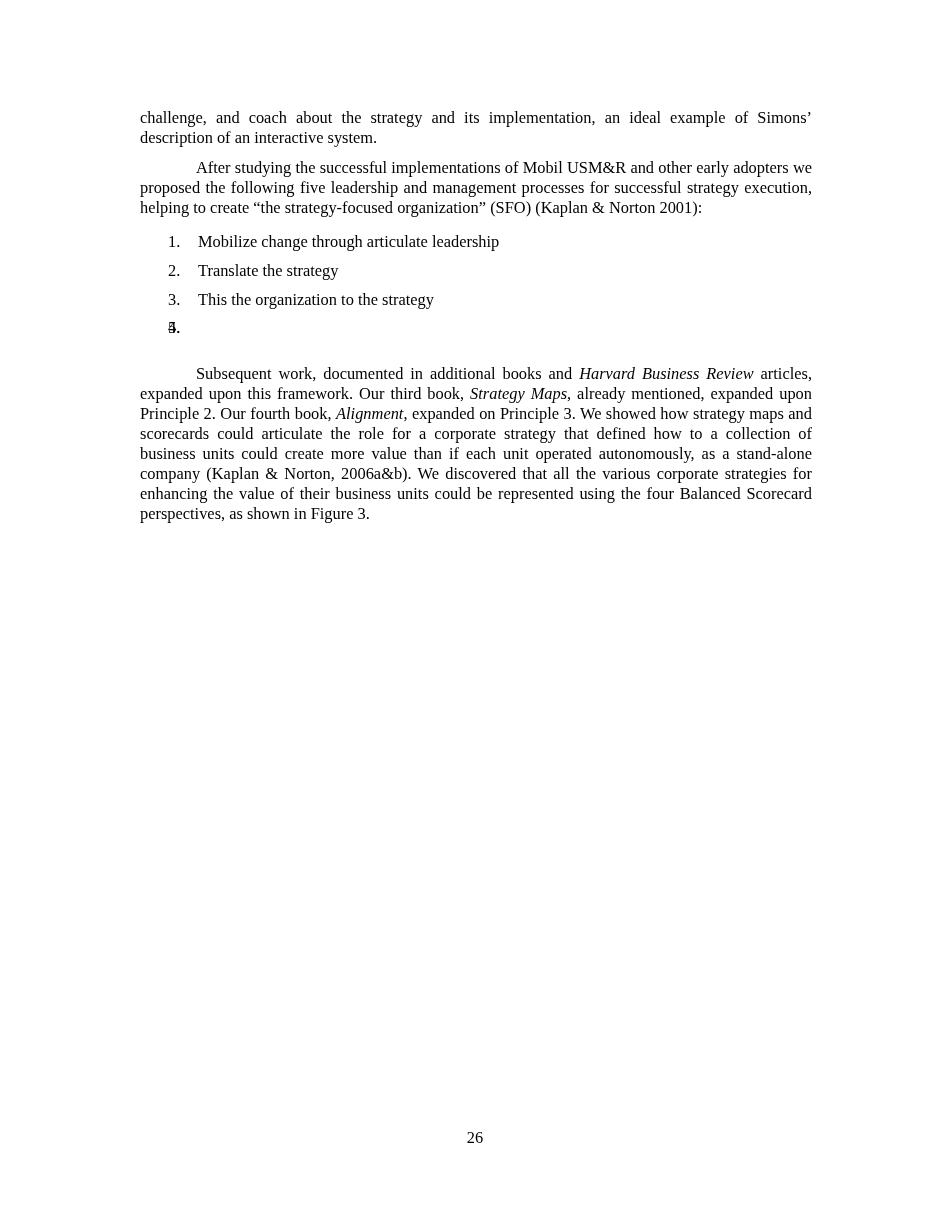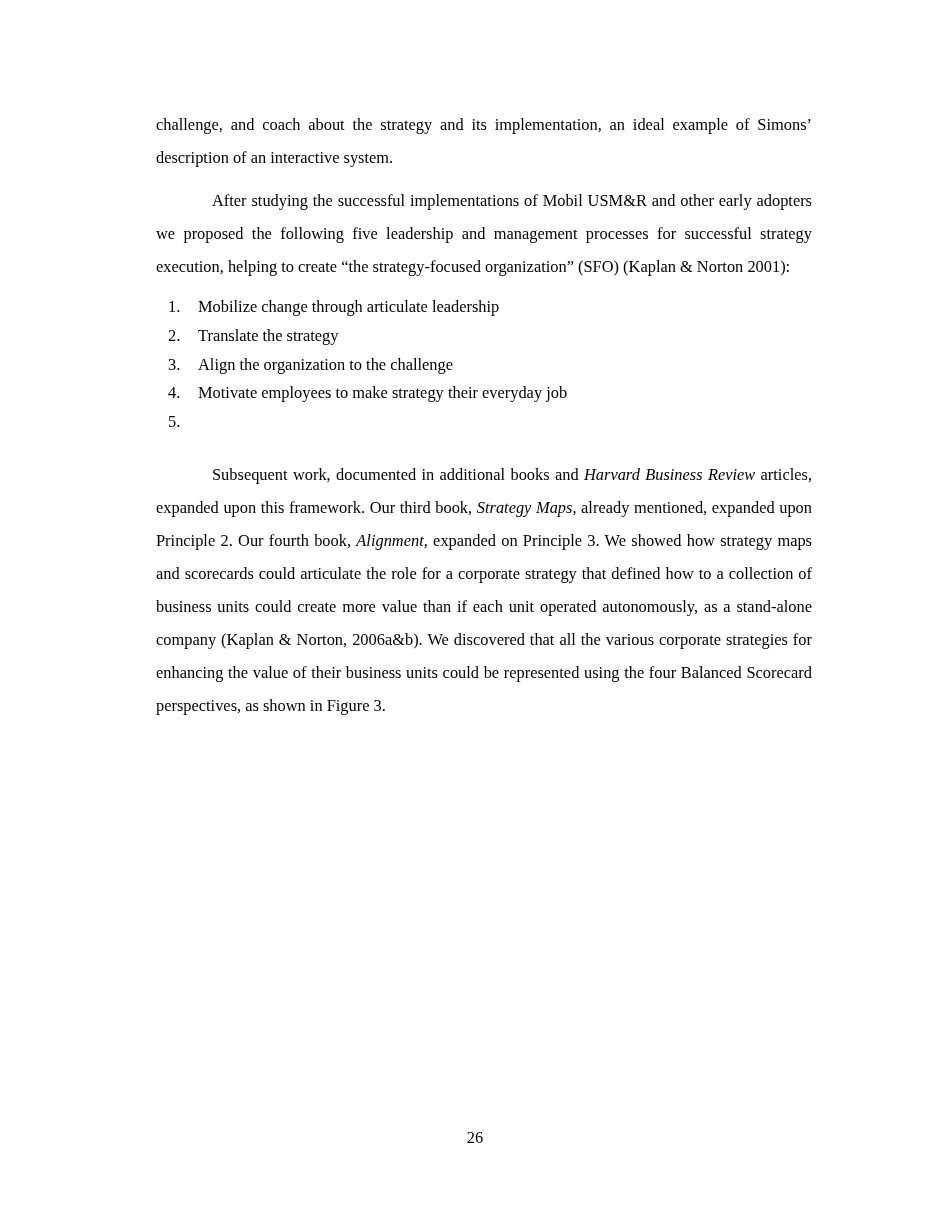--- a/index.html
+++ b/index.html
@@ -22,23 +22,23 @@
     height: 1230px;
     background: #ffffff;
   }
   .content {
     position: absolute;
     left: 140px;
     top: 108px;
     width: 672px;
   }
   p.para {
-    margin: 0 0 0 16px;
+    margin: 0 0 0 0;
     font-size: 16.4px;
-    line-height: 33px;
+    line-height: 20px;
     text-align: justify;
     text-justify: inter-word;
   }
   p.indent {
     text-indent: 56px;
   }
   .gap-sm { height: 10px; }
   .gap-lg { height: 40px; }
 
   ol.numlist {
@@ -90,25 +90,24 @@
       <li>
         <span class="num">1.</span>
         <span>Mobilize change through articulate leadership</span>
       </li>
       <li>
         <span class="num">2.</span>
         <span>Translate the strategy</span>
       </li>
       <li>
         <span class="num">3.</span>
-        <span>Align the organization to the challenge</span>
+        <span>This the organization to the strategy</span>
       </li>
       <li>
         <span class="num">4.</span>
-        <span>Motivate employees to make strategy their everyday job</span>
       </li>
       <li>
         <span class="num">5.</span>
       </li>
     </ol>
 
     <div class="gap-lg"></div>
 
 
     <div class="gap-sm"></div>

